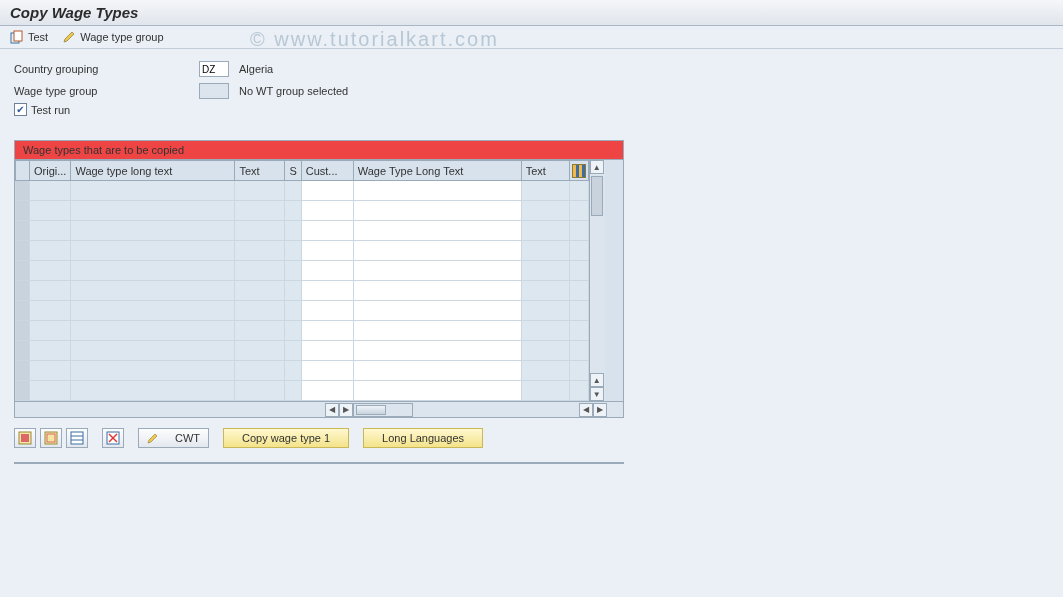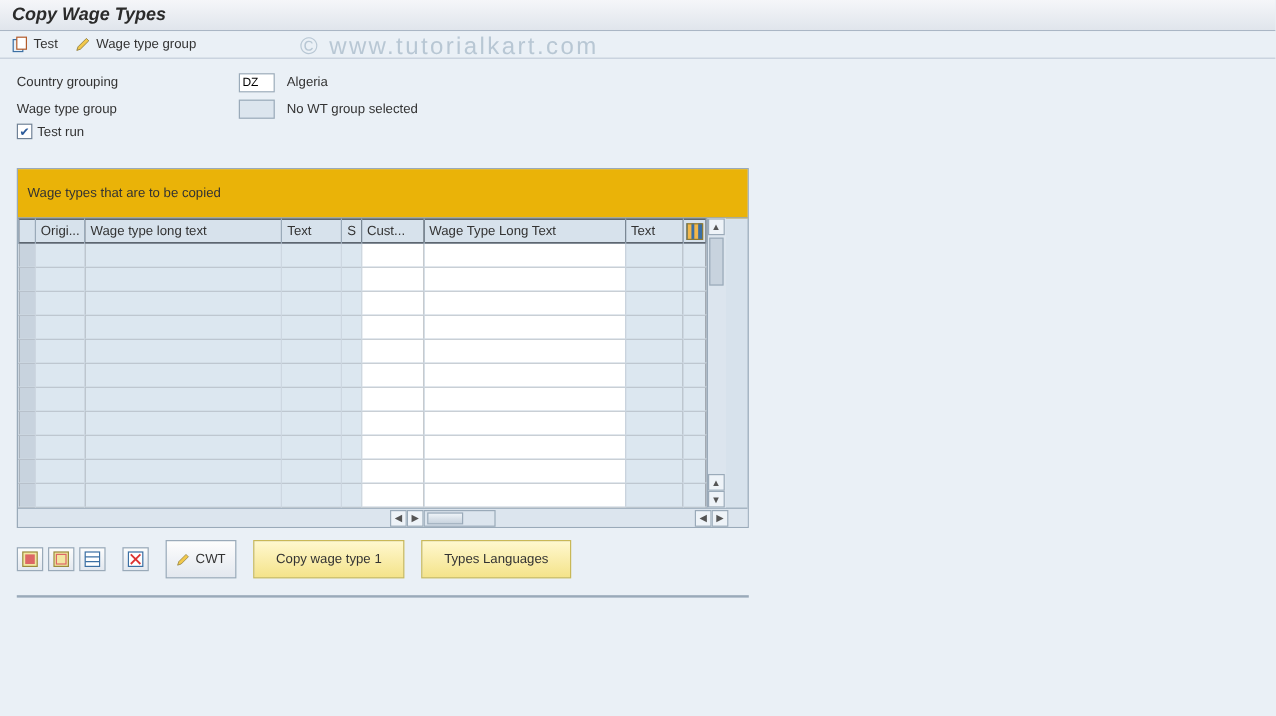--- a/index.html
+++ b/index.html
@@ -74,28 +74,28 @@
       font-size: 10px; color: #2b5a9a; cursor: pointer;
     }
 
     .grid-panel {
       width: 610px;
       border: 1px solid #9aaab9;
       background: #d7e2ec;
       margin-top: 14px;
     }
     .grid-title {
-      padding: 14px 8px;
+      padding: 3px 8px;
       border-bottom: 1px solid #9aaab9;
-      background: #eab308;
+      background: #ef4444;
     }
     .grid-wrap { display: flex; }
     .grid {
       border-collapse: collapse;
-      background: #000000;
+      background: #22c55e;
       font-size: 11px;
     }
     .grid th {
       background: #d7e2ec;
       border: 1px solid #9aaab9;
       padding: 2px 4px;
       font-weight: normal;
       text-align: left;
       height: 20px;
       white-space: nowrap;
@@ -163,24 +163,24 @@
       margin-top:10px;
     }
     .icon-btn {
       width:22px; height:20px;
       border:1px solid #9aaab9;
       background:linear-gradient(#fdfdfd,#e3e8ef);
       display:flex; align-items:center; justify-content:center;
       cursor:pointer;
     }
     .text-btn {
-      height:32px; padding:0 8px;
+      height:20px; padding:0 8px;
       border:1px solid #9aaab9;
       background:linear-gradient(#fdfdfd,#e3e8ef);
-      display:flex; align-items:center; gap:4px;
+      display:flex; align-items:center; gap:16px;
       cursor:pointer;
     }
     .text-btn.yellow {
       background:linear-gradient(#fff8cf,#f4e38a);
       border:1px solid #c9b857;
       padding: 0 18px;
     }
     .group-box {
       width:610px;
       border:1px solid #9aaab9;
@@ -466,20 +466,20 @@
           </svg>
         </span>
       <span>CWT</span>
     </div>
     <div style="width:6px"></div>
     <div class="text-btn yellow">
       <span>Copy wage type 1</span>
     </div>
     <div style="width:6px"></div>
     <div class="text-btn yellow">
-      <span>Types Languages</span>
+      <span>Long Languages</span>
     </div>
   </div>
 
   <div class="group-box">
   </div>
 
 </div>
 
 </body></html>

